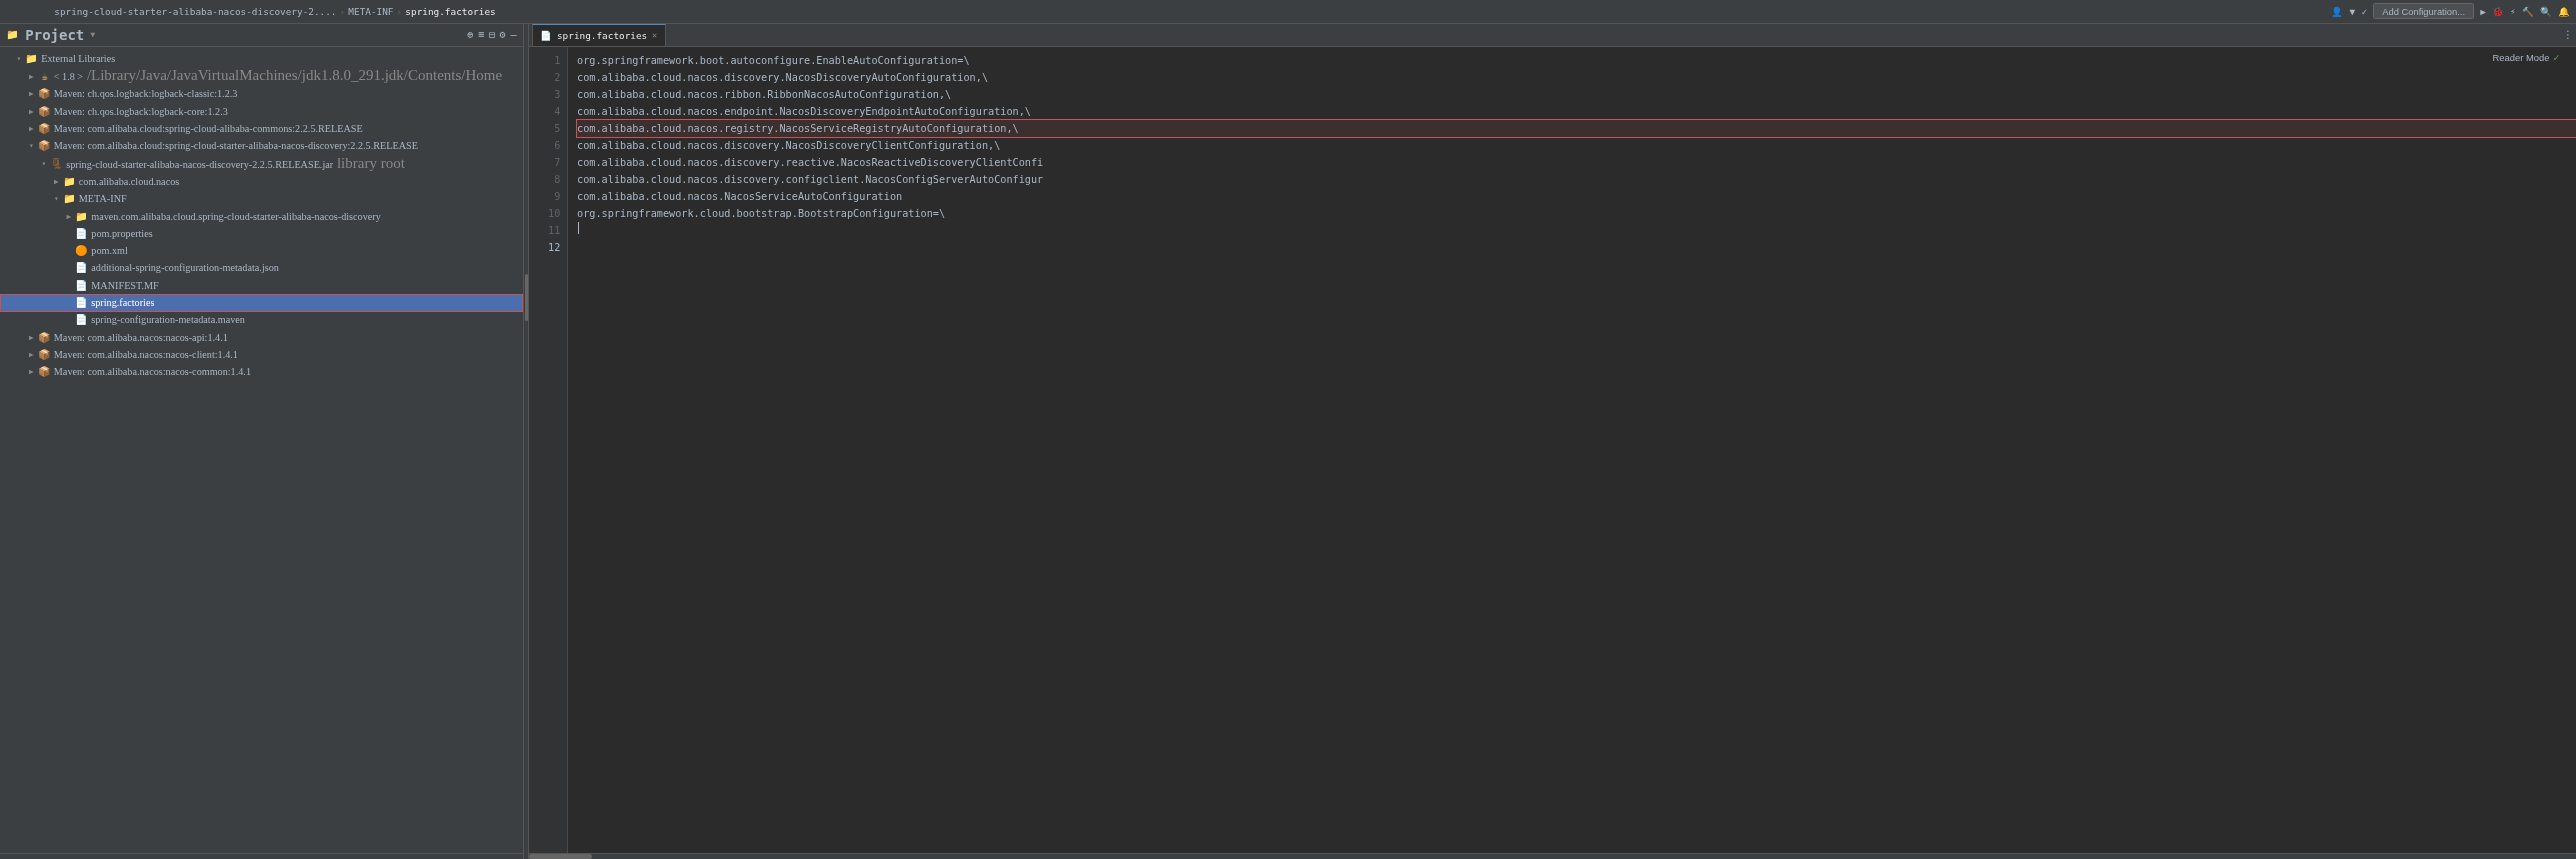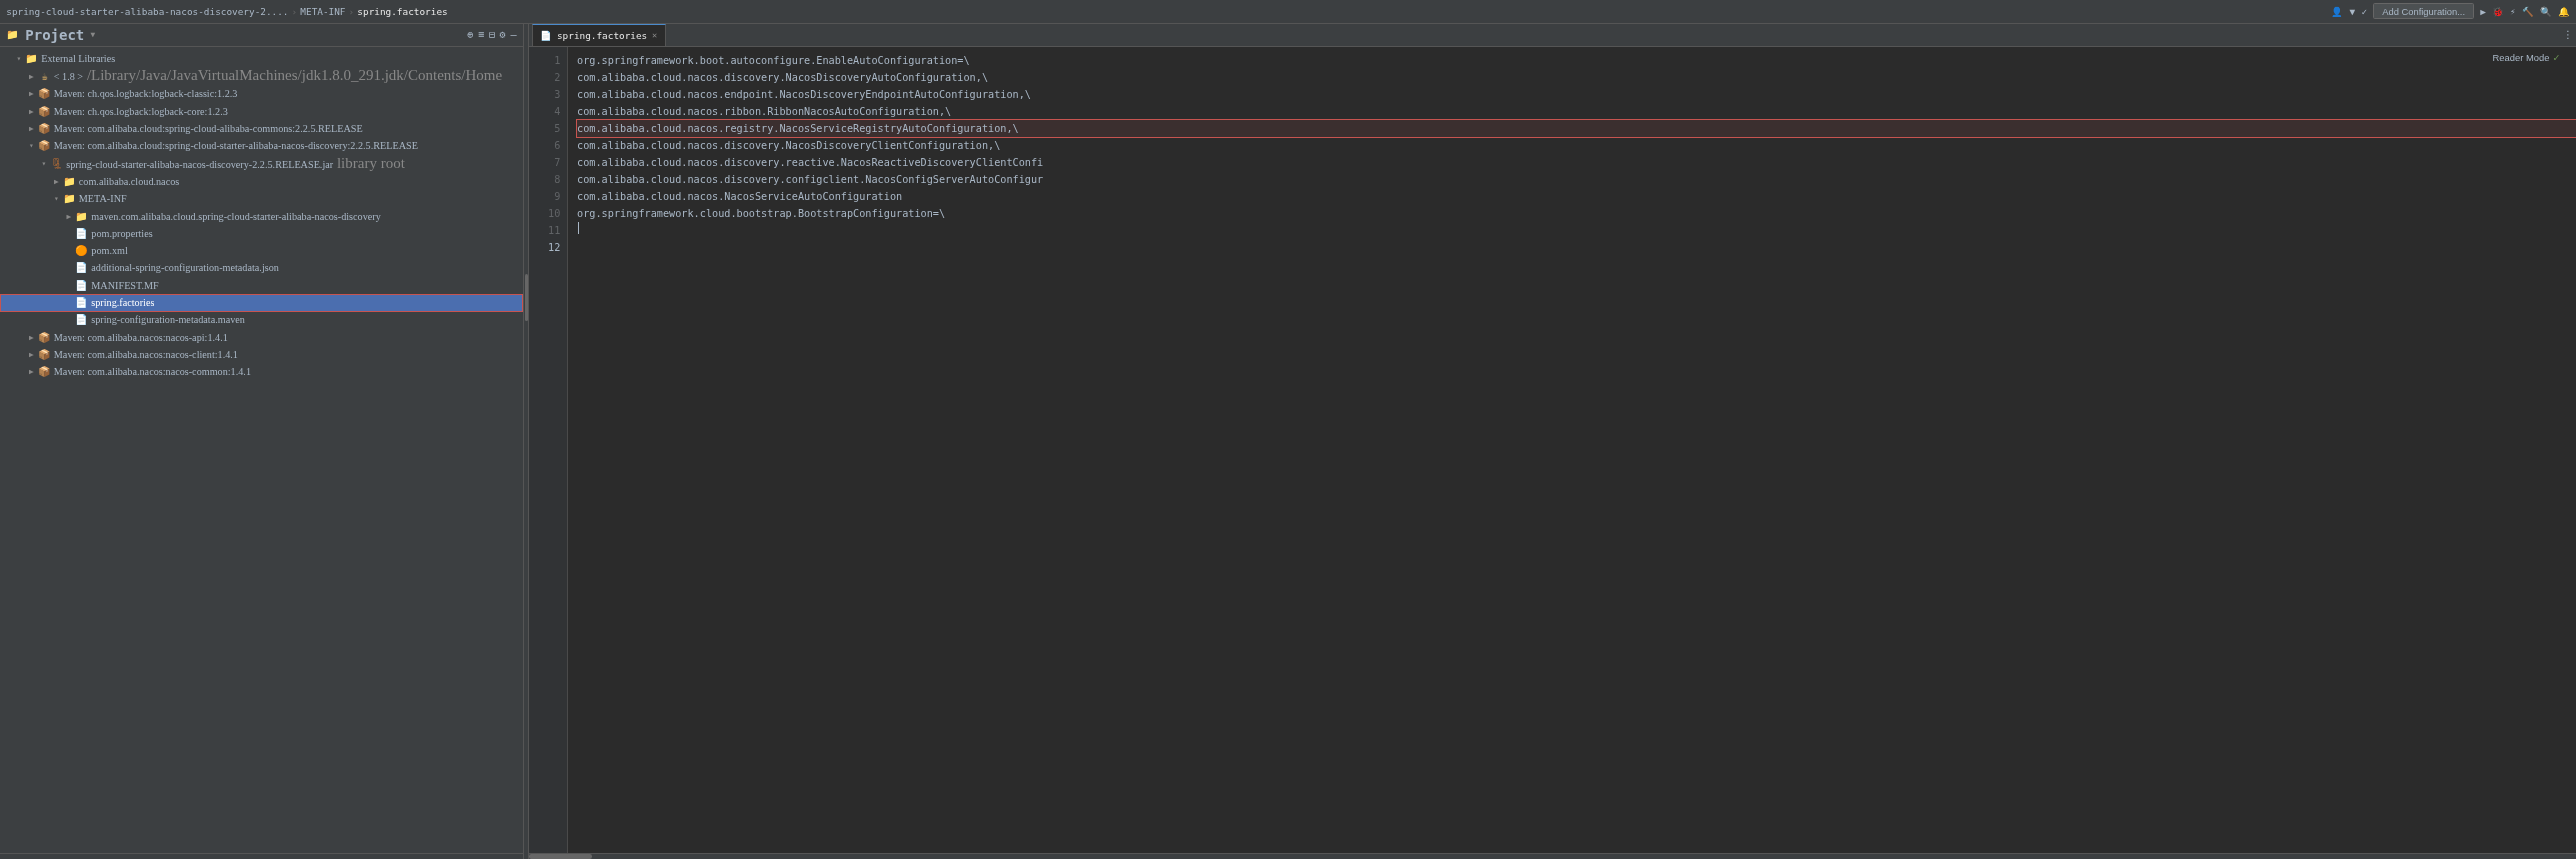--- a/index.html
+++ b/index.html
@@ -24,20 +24,21 @@
       height: 23.5px;
       font-size: 9.4px;
       color: #a9b7c6;
       flex-shrink: 0;
     }
     .title-bar .breadcrumb {
       display: flex;
       align-items: center;
       gap: 3.1px;
       flex: 1;
+      margin-left: 48px;
     }
     .title-bar .breadcrumb span {
       color: #a9b7c6;
     }
     .title-bar .breadcrumb .sep {
       color: #666;
     }
     .title-bar .breadcrumb .active {
       color: #e8e8e8;
     }
@@ -572,24 +573,24 @@
         </div>
       <div class="code-area">
 
       <div class="code-line">
             <span class="code-text">org.springframework.boot.autoconfigure.EnableAutoConfiguration=\</span>
           </div>
           <div class="code-line">
             <span class="code-text">    com.alibaba.cloud.nacos.discovery.NacosDiscoveryAutoConfiguration,\</span>
           </div>
           <div class="code-line">
+            <span class="code-text">    com.alibaba.cloud.nacos.ribbon.RibbonNacosAutoConfiguration,\</span>
+          </div>
+          <div class="code-line">
             <span class="code-text">    com.alibaba.cloud.nacos.endpoint.NacosDiscoveryEndpointAutoConfiguration,\</span>
-          </div>
-          <div class="code-line">
-            <span class="code-text">    com.alibaba.cloud.nacos.ribbon.RibbonNacosAutoConfiguration,\</span>
           </div>
           <div class="code-line highlighted-line">
             <span class="code-text">    com.alibaba.cloud.nacos.registry.NacosServiceRegistryAutoConfiguration,\</span>
           </div>
           <div class="code-line">
             <span class="code-text">    com.alibaba.cloud.nacos.discovery.NacosDiscoveryClientConfiguration,\</span>
           </div>
           <div class="code-line">
             <span class="code-text">    com.alibaba.cloud.nacos.discovery.reactive.NacosReactiveDiscoveryClientConfi</span>
           </div>

